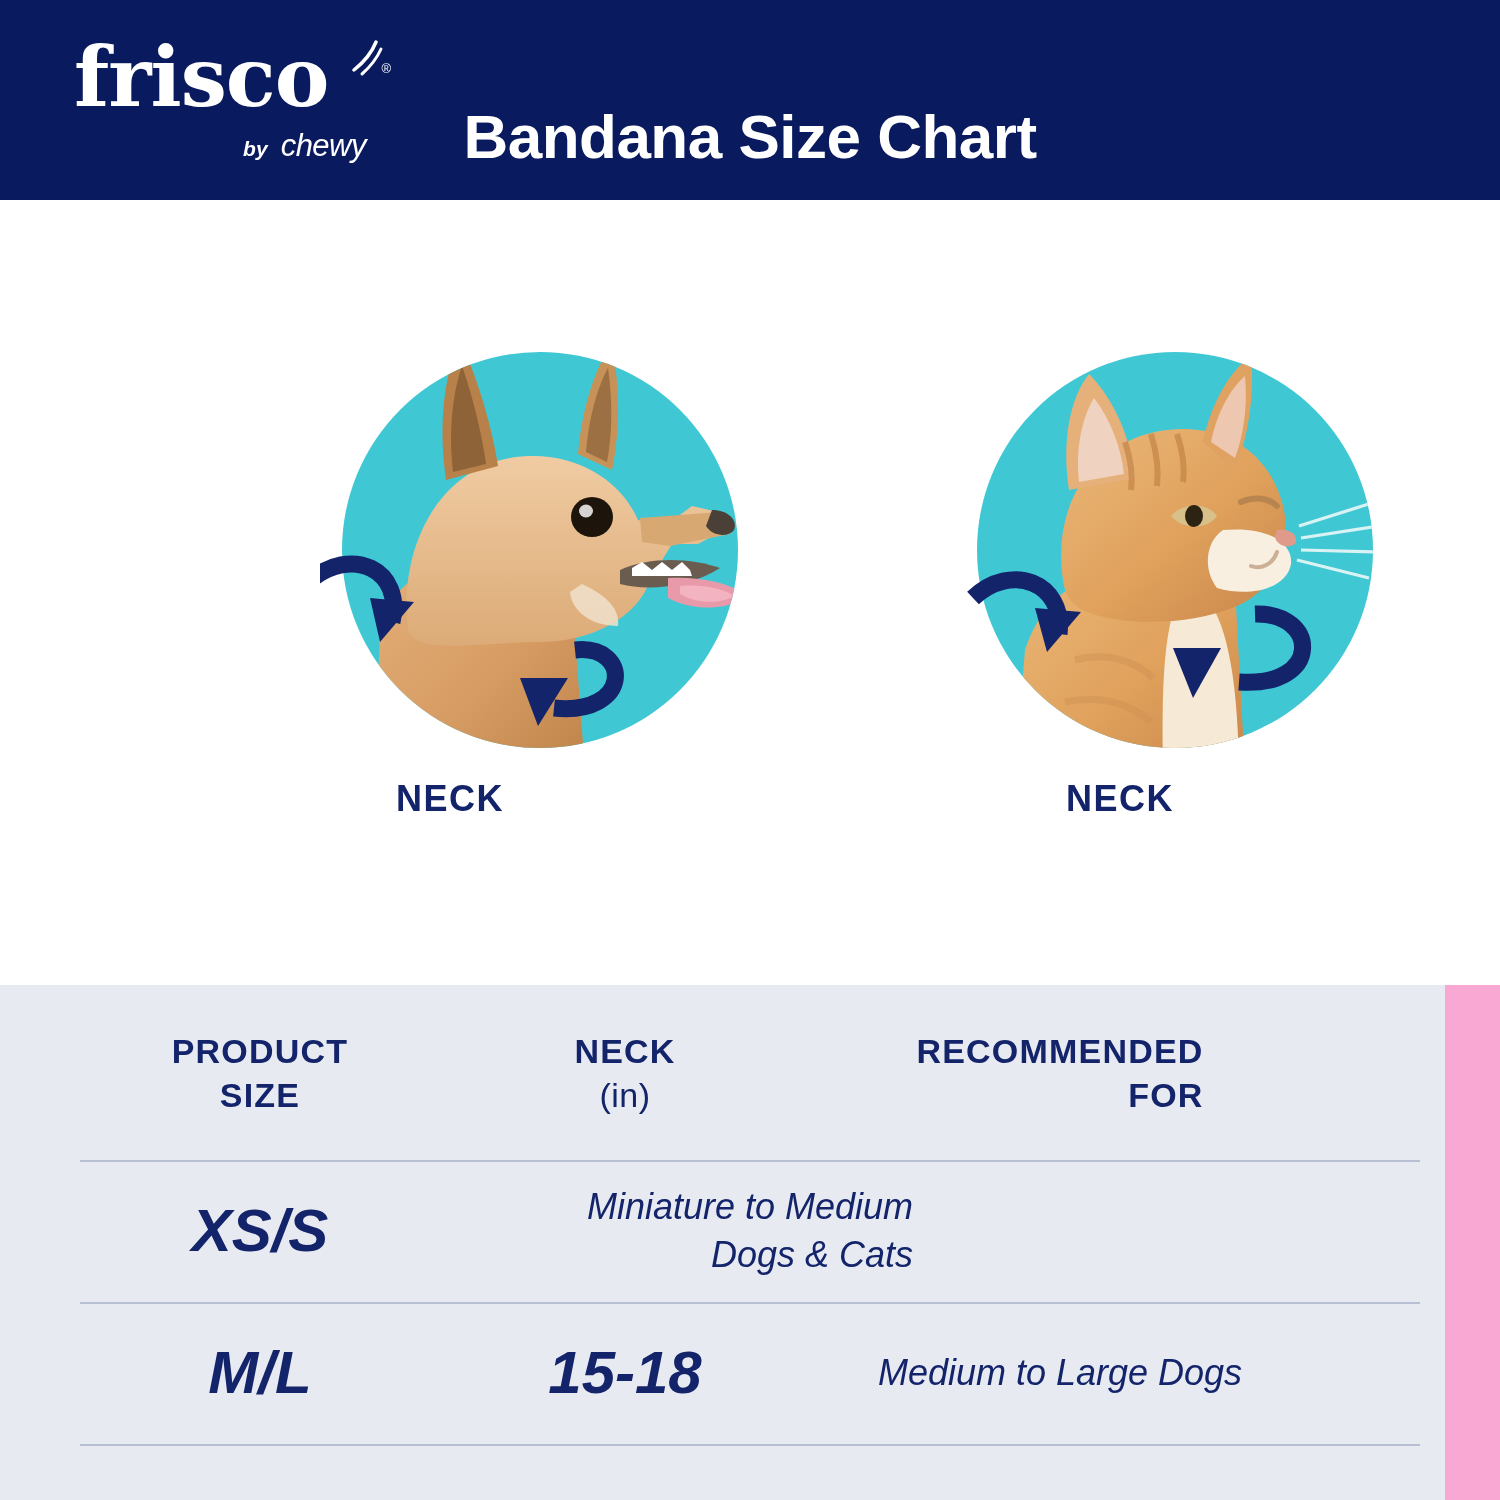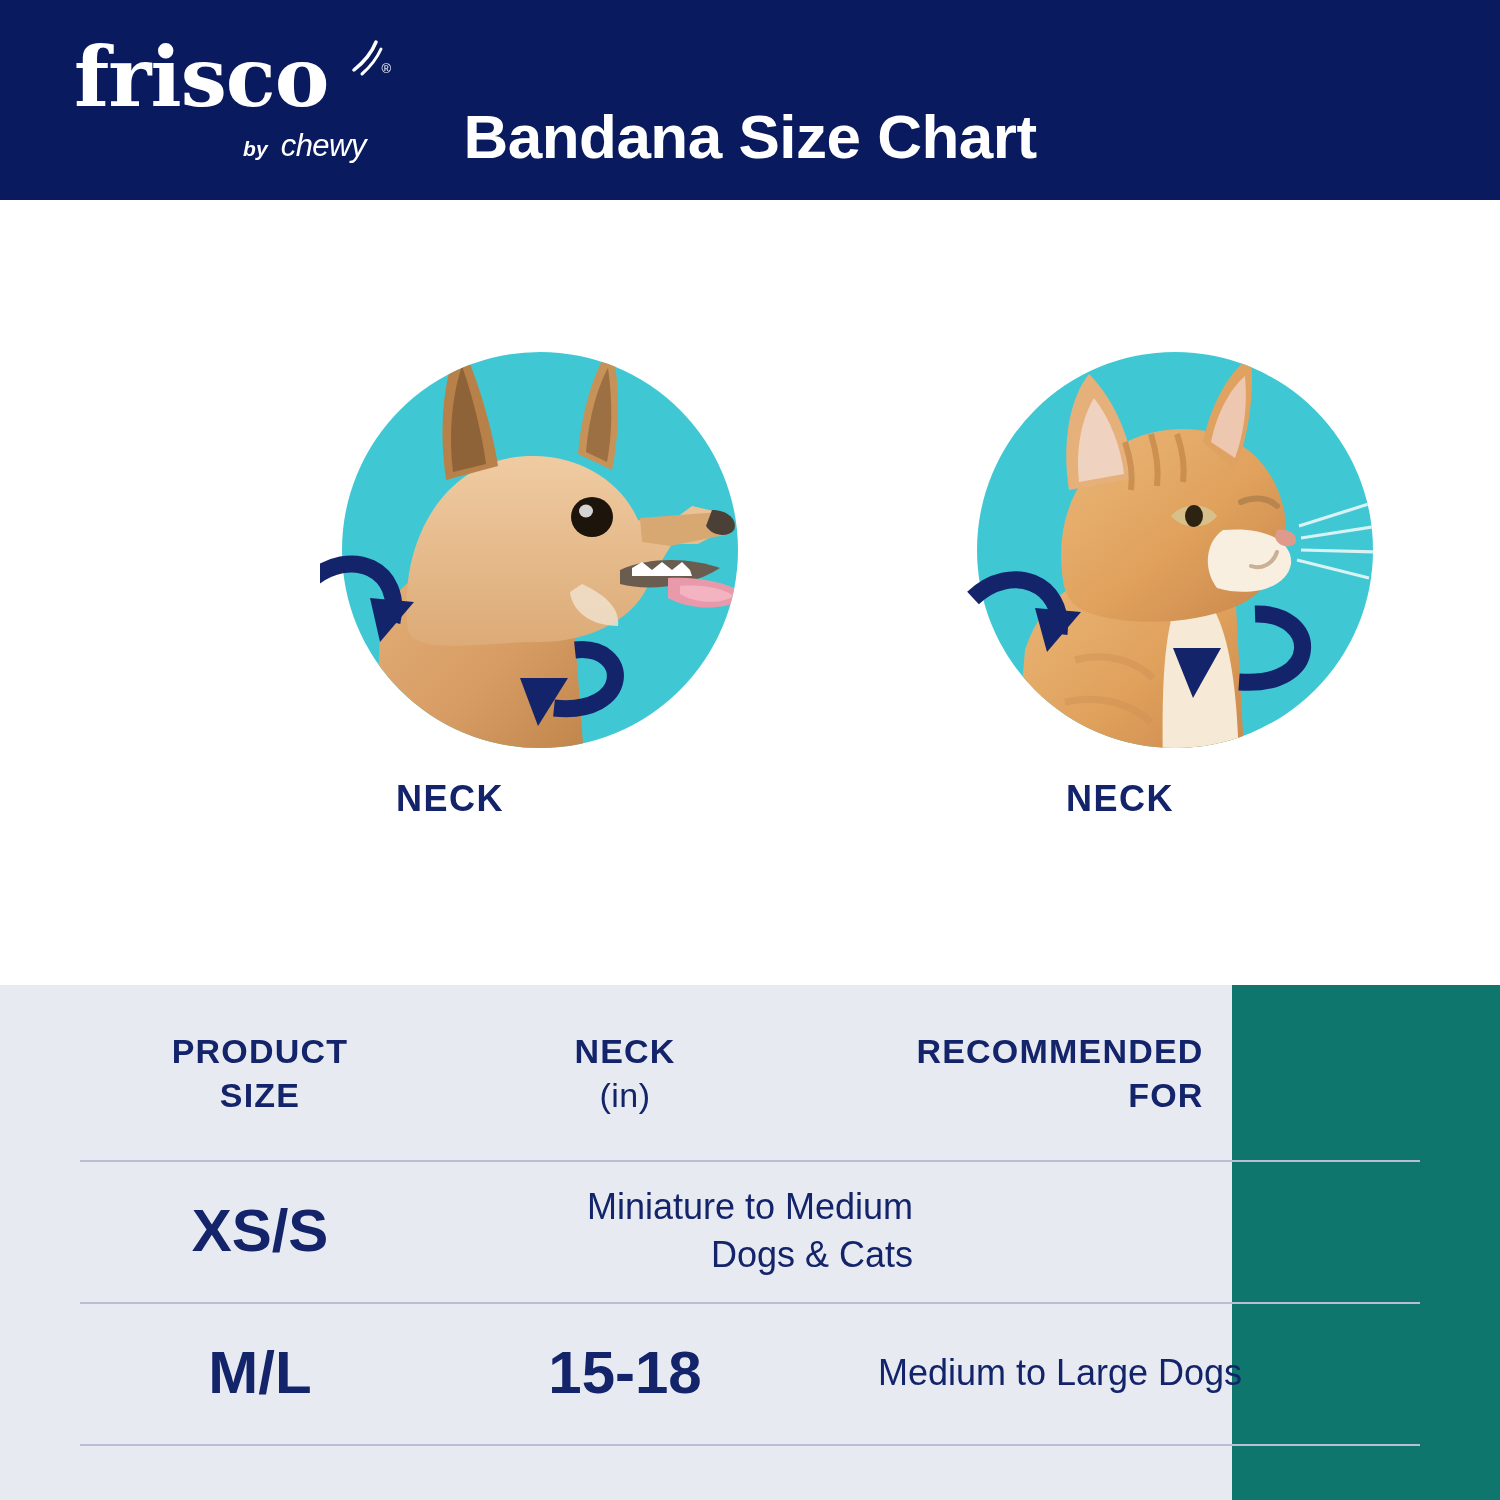--- a/index.html
+++ b/index.html
@@ -9,21 +9,21 @@
     height: 1500px;
     background: #ffffff;
     font-family: "Liberation Sans", sans-serif;
     overflow: hidden;
   }
 
   .page {
     position: relative;
     width: 1500px;
     height: 1500px;
-    background: #0f766e;
+    background: #f9a8d4;
   }
 
   
   .header-band {
     position: absolute;
     top: 0; left: 0;
     width: 1500px;
     height: 200px;
     background: #0a1a5e;
     display: flex;
@@ -160,40 +160,40 @@
     color: #14246b;
   }
 
   .pet-figure.dog .neck-label  { transform: translateX(-90px); }
   .pet-figure.cat .neck-label  { transform: translateX(-55px); }
 
   
   .size-panel {
     position: absolute;
     top: 985px; left: 0;
-    width: 1232px;
+    width: 1445px;
     height: 515px;
     background: #e7eaf1;
   }
 
   .size-table {
     position: absolute;
     left: 0; top: 0;
     width: 1500px;
   }
 
   .table-row {
     position: relative;
     display: flex;
     align-items: center;
     width: 1500px;
   }
 
   .table-row.header-row { height: 175px; }
-  .table-row.data-row   { height: 142px; }
+  .table-row.data-row   { height: 142px; font-style: italic; }
 
   .cell {
     display: flex;
     align-items: center;
     justify-content: center;
     text-align: center;
     color: #14246b;
     height: 100%;
   }
 

